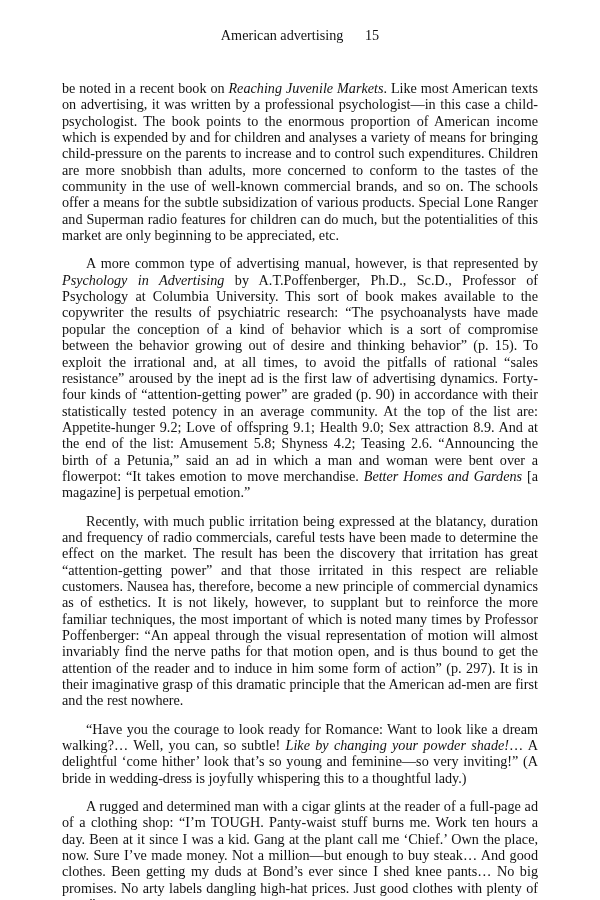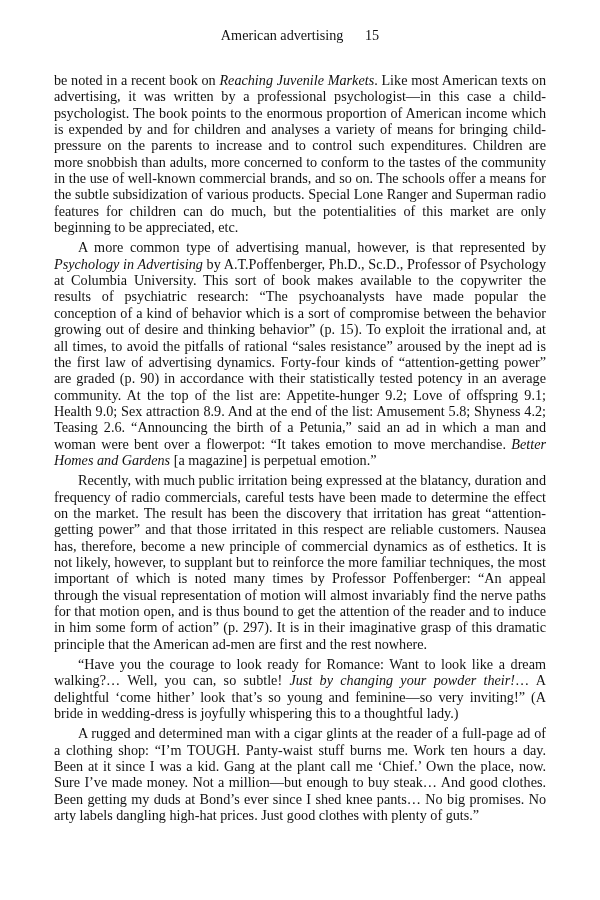--- a/index.html
+++ b/index.html
@@ -10,34 +10,34 @@
   }
   .running-head {
     position: absolute; top: 26px; left: 0; width: 600px; text-align: center;
     font-size: 14.2px; line-height: 18px;
   }
   .running-head .title { margin-right: 18px; }
   .body-text {
     position: absolute; left: 50px; top: 68px; width: 500px;
     font-size: 14.2px; line-height: 16.35px;
   }
-  .body-text p { margin: 4px; text-align: justify; }
+  .body-text p { margin: 12px; text-align: justify; }
   .body-text p.indent { text-indent: 24px; }
   .body-text p.noindent { text-indent: 0; }
   em { font-style: italic; }
 </style>
 </head>
 <body>
 
 <div class="page">
   <div class="running-head">
     <span class="title">American advertising</span>
     <span class="pagenum">15</span>
   </div>
 
   <div class="body-text">
     <p class="noindent"><span>be noted in a recent book on </span><em>Reaching Juvenile Markets</em><span>. Like most American texts on advertising, it was written by a professional psychologist—in this case a child-psychologist. The book points to the enormous proportion of American income which is expended by and for children and analyses a variety of means for bringing child-pressure on the parents to increase and to control such expenditures. Children are more snobbish than adults, more concerned to conform to the tastes of the community in the use of well-known commercial brands, and so on. The schools offer a means for the subtle subsidization of various products. Special Lone Ranger and Superman radio features for children can do much, but the potentialities of this market are only beginning to be appreciated, etc.</span></p>
     <p class="indent"><span>A more common type of advertising manual, however, is that represented by </span><em>Psychology in Advertising</em><span> by A.T.Poffenberger, Ph.D., Sc.D., Professor of Psychology at Columbia University. This sort of book makes available to the copywriter the results of psychiatric research: “The psychoanalysts have made popular the conception of a kind of behavior which is a sort of compromise between the behavior growing out of desire and thinking behavior” (p. 15). To exploit the irrational and, at all times, to avoid the pitfalls of rational “sales resistance” aroused by the inept ad is the first law of advertising dynamics. Forty-four kinds of “attention-getting power” are graded (p. 90) in accordance with their statistically tested potency in an average community. At the top of the list are: Appetite-hunger 9.2; Love of offspring 9.1; Health 9.0; Sex attraction 8.9. And at the end of the list: Amusement 5.8; Shyness 4.2; Teasing 2.6. “Announcing the birth of a Petunia,” said an ad in which a man and woman were bent over a flowerpot: “It takes emotion to move merchandise. </span><em>Better Homes and Gardens</em><span> [a magazine] is perpetual emotion.”</span></p>
     <p class="indent"><span>Recently, with much public irritation being expressed at the blatancy, duration and frequency of radio commercials, careful tests have been made to determine the effect on the market. The result has been the discovery that irritation has great “attention-getting power” and that those irritated in this respect are reliable customers. Nausea has, therefore, become a new principle of commercial dynamics as of esthetics. It is not likely, however, to supplant but to reinforce the more familiar techniques, the most important of which is noted many times by Professor Poffenberger: “An appeal through the visual representation of motion will almost invariably find the nerve paths for that motion open, and is thus bound to get the attention of the reader and to induce in him some form of action” (p. 297). It is in their imaginative grasp of this dramatic principle that the American ad-men are first and the rest nowhere.</span></p>
-    <p class="indent"><span>“Have you the courage to look ready for Romance: Want to look like a dream walking?… Well, you can, so subtle! </span><em>Just by changing your powder their!</em><span>… A delightful ‘come hither’ look that’s so young and feminine—so very inviting!” (A bride in wedding-dress is joyfully whispering this to a thoughtful lady.)</span></p>
+    <p class="indent"><span>“Have you the courage to look ready for Romance: Want to look like a dream walking?… Well, you can, so subtle! </span><em>Like by changing your powder shade!</em><span>… A delightful ‘come hither’ look that’s so young and feminine—so very inviting!” (A bride in wedding-dress is joyfully whispering this to a thoughtful lady.)</span></p>
     <p class="indent"><span>A rugged and determined man with a cigar glints at the reader of a full-page ad of a clothing shop: “I’m TOUGH. Panty-waist stuff burns me. Work ten hours a day. Been at it since I was a kid. Gang at the plant call me ‘Chief.’ Own the place, now. Sure I’ve made money. Not a million—but enough to buy steak… And good clothes. Been getting my duds at Bond’s ever since I shed knee pants… No big promises. No arty labels dangling high-hat prices. Just good clothes with plenty of guts.”</span></p>
   </div>
 </div>
 
 </body></html>

